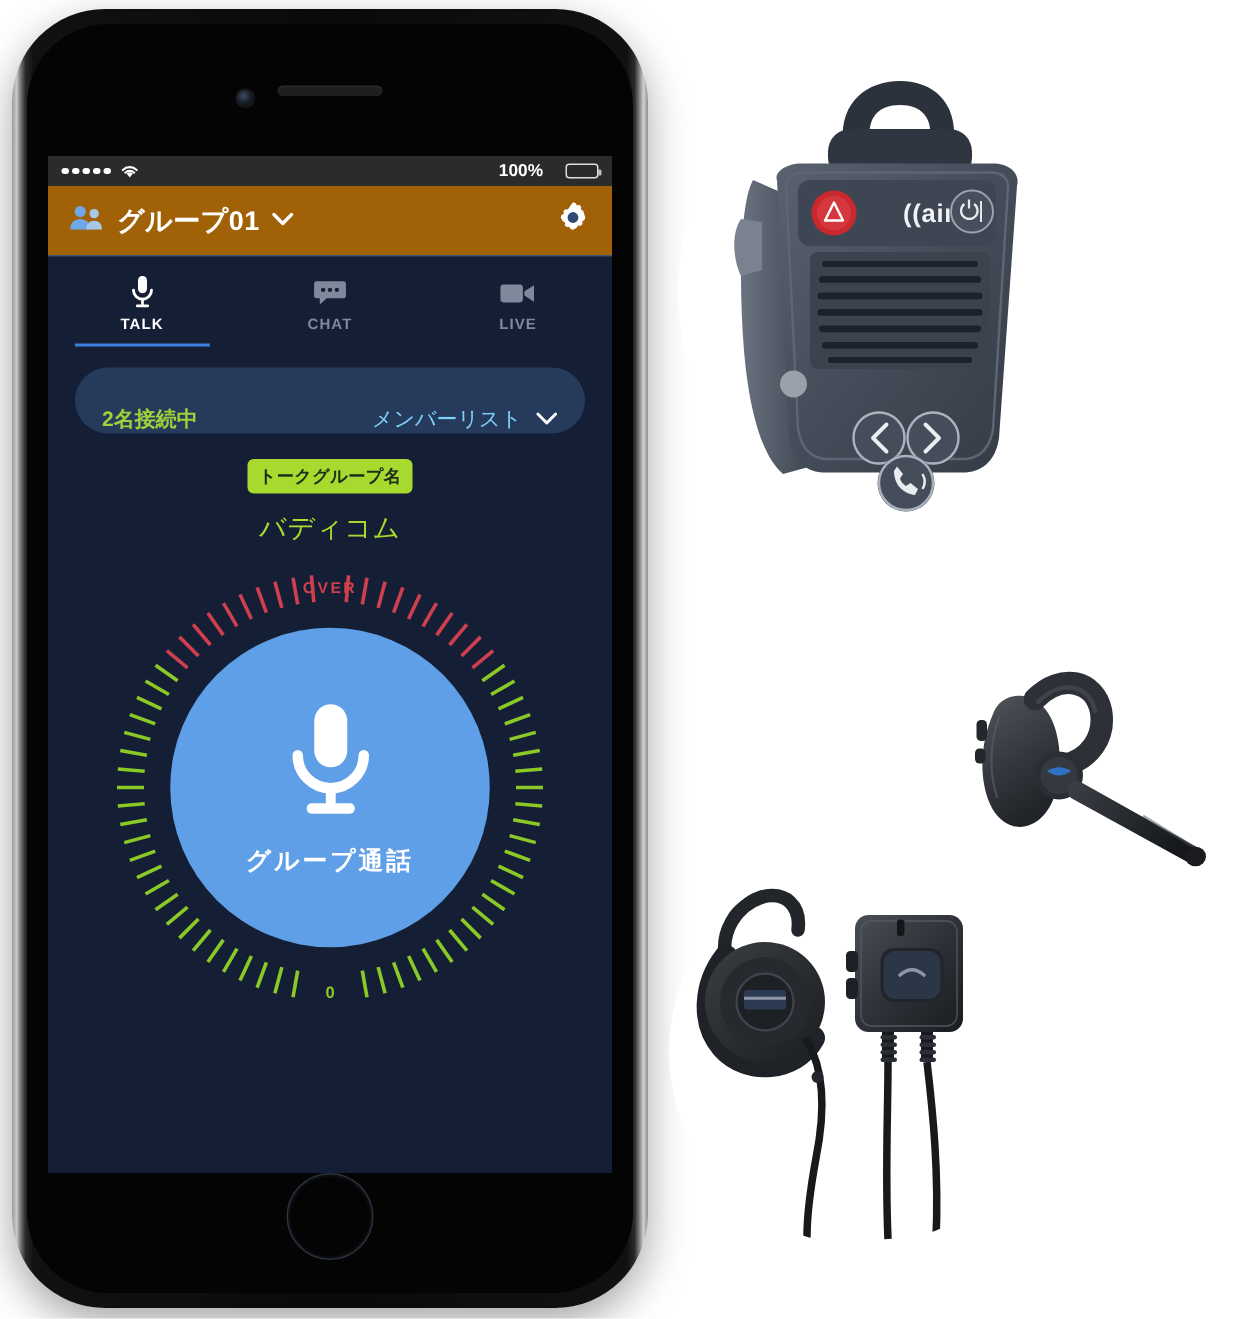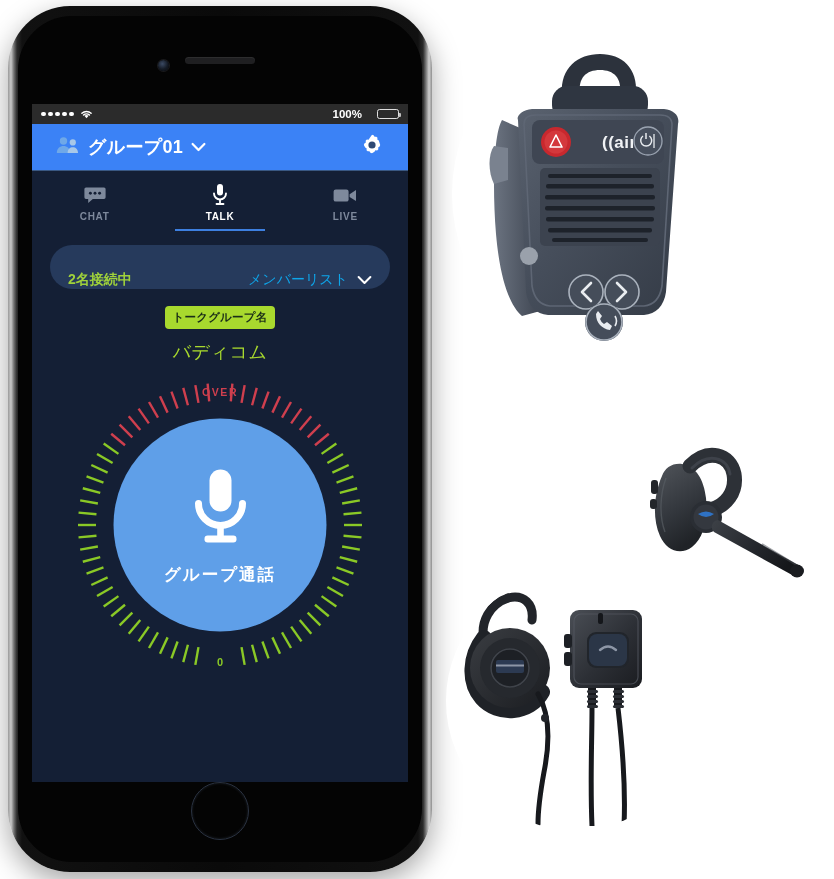--- a/index.html
+++ b/index.html
@@ -107,24 +107,24 @@
   .batt::after {
     content:""; position:absolute; right:-3px; top:2.5px;
     width:1.8px; height:4px; background: rgba(255,255,255,0.7);
     border-radius: 0 1px 1px 0;
   }
   .batt-fill { height: 100%; background: #fff; border-radius: 1px; }
 
   
   #app-header {
     height: 46px;
-    background: #3b82f6;
+    background: #a16207;
     display: flex;
     align-items: center;
-    padding: 0 24px;
+    padding: 0 14px;
     border-bottom: 1px solid #3a5882;
   }
   #group-selector {
     display: flex; align-items: center; gap: 8px; cursor: pointer;
   }
   #group-title {
     color: #ffffff; font-size: 18px; font-weight: bold; letter-spacing: 0.3px;
   }
   #settings-gear { margin-left: auto; cursor: pointer; display:flex; }
 
@@ -157,21 +157,21 @@
     margin: 14px 18px 0 18px;
     height: 44px;
     border-radius: 22px;
     background: #263a5c;
     display: flex; align-items: flex-end;
     padding: 0 18px;
     cursor: pointer;
   }
   #connected-count { color: #9fd13b; font-size: 14px; font-weight: bold; }
   #member-list-wrap { margin-left: auto; display: flex; align-items: center; gap: 9px; }
-  #member-list-label { color: #0ea5e9; font-size: 14px; }
+  #member-list-label { color: #7dd3fc; font-size: 14px; }
 
   
   #talkgroup-row {
     margin-top: 17px;
     display: flex; align-items: center; justify-content: center; gap: 11px; flex-direction: column;
   }
   #talkgroup-badge {
     background: #a8d92e;
     color: #1a2e18;
     font-size: 11.5px;
@@ -281,42 +281,42 @@
             <svg width="24" height="24" viewBox="0 0 24 24">
               <path fill="#ffffff" d="M12 1.8l1.6.55.95 1.5 1.74-.2 1.2 1.2-.2 1.74 1.5.95L20.2 12l-.55 1.6-1.5.95.2 1.74-1.2 1.2-1.74-.2-.95 1.5L12 20.2l-1.6-.55-.95-1.5-1.74.2-1.2-1.2.2-1.74-1.5-.95L3.8 12l.55-1.6 1.5-.95-.2-1.74 1.2-1.2 1.74.2.95-1.5z"></path>
               <circle cx="12" cy="12" r="3.6" fill="#2f4a75"></circle>
             </svg>
           </span>
         </div>
       </div>
 
       <div id="tabbar">
 
+        <div class="tab active">
+          <span class="ic">
+            <svg width="18" height="24" viewBox="0 0 18 24">
+              <rect x="6" y="1" width="6" height="11.5" rx="3" fill="currentColor"></rect>
+              <path d="M3 10.5 a6 6 0 0 0 12 0" stroke="currentColor" stroke-width="1.9" fill="none" stroke-linecap="round"></path>
+              <rect x="8.1" y="16" width="1.8" height="4.3" fill="currentColor"></rect>
+              <rect x="4.6" y="20" width="8.8" height="1.9" rx="0.9" fill="currentColor"></rect>
+            </svg>
+          </span>
+          <span class="tab-label">TALK</span>
+        </div>
+
         <div class="tab">
           <span class="ic">
             <svg width="22" height="19" viewBox="0 0 22 19">
               <path d="M2 1.5h18a1.6 1.6 0 0 1 1.6 1.6v8.2a1.6 1.6 0 0 1-1.6 1.6H8.8L4.2 17v-4.1H2A1.6 1.6 0 0 1 0.4 11.3V3.1A1.6 1.6 0 0 1 2 1.5z" fill="currentColor"></path>
               <circle cx="6.4" cy="7.2" r="1.45" fill="#141f35"></circle>
               <circle cx="11" cy="7.2" r="1.45" fill="#141f35"></circle>
               <circle cx="15.6" cy="7.2" r="1.45" fill="#141f35"></circle>
             </svg>
           </span>
           <span class="tab-label">CHAT</span>
-        </div>
-
-        <div class="tab active">
-          <span class="ic">
-            <svg width="18" height="24" viewBox="0 0 18 24">
-              <rect x="6" y="1" width="6" height="11.5" rx="3" fill="currentColor"></rect>
-              <path d="M3 10.5 a6 6 0 0 0 12 0" stroke="currentColor" stroke-width="1.9" fill="none" stroke-linecap="round"></path>
-              <rect x="8.1" y="16" width="1.8" height="4.3" fill="currentColor"></rect>
-              <rect x="4.6" y="20" width="8.8" height="1.9" rx="0.9" fill="currentColor"></rect>
-            </svg>
-          </span>
-          <span class="tab-label">TALK</span>
         </div>
 
         <div class="tab">
           <span class="ic">
             <svg width="24" height="17" viewBox="0 0 24 17">
               <rect x="0.6" y="2.6" width="15" height="12" rx="2.2" fill="currentColor"></rect>
               <path d="M16.6 7.2 L23 3.1 v11 L16.6 10 Z" fill="currentColor"></path>
             </svg>
           </span>
           <span class="tab-label">LIVE</span>

